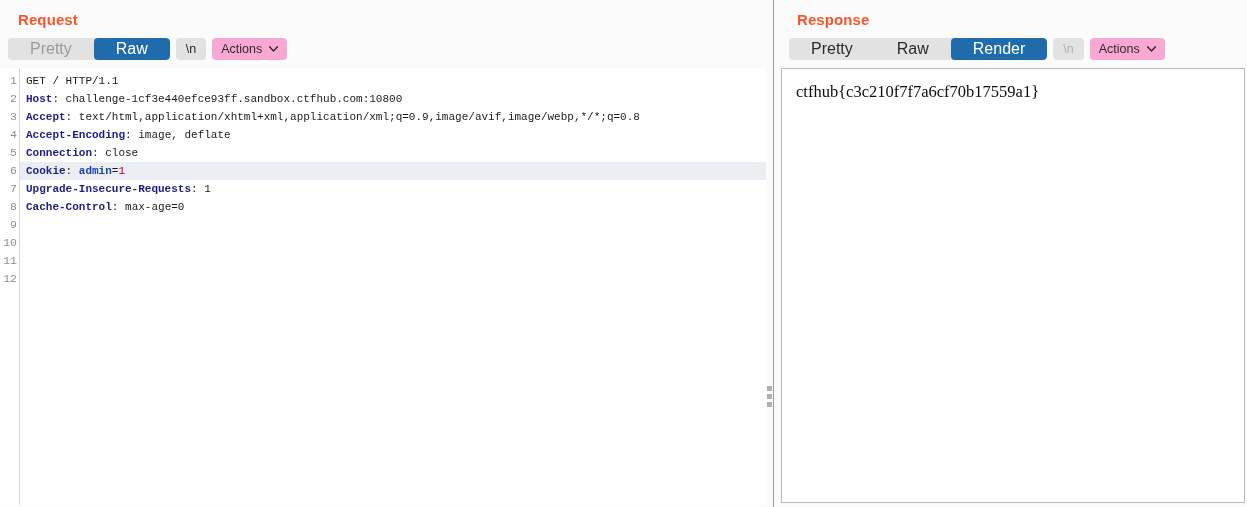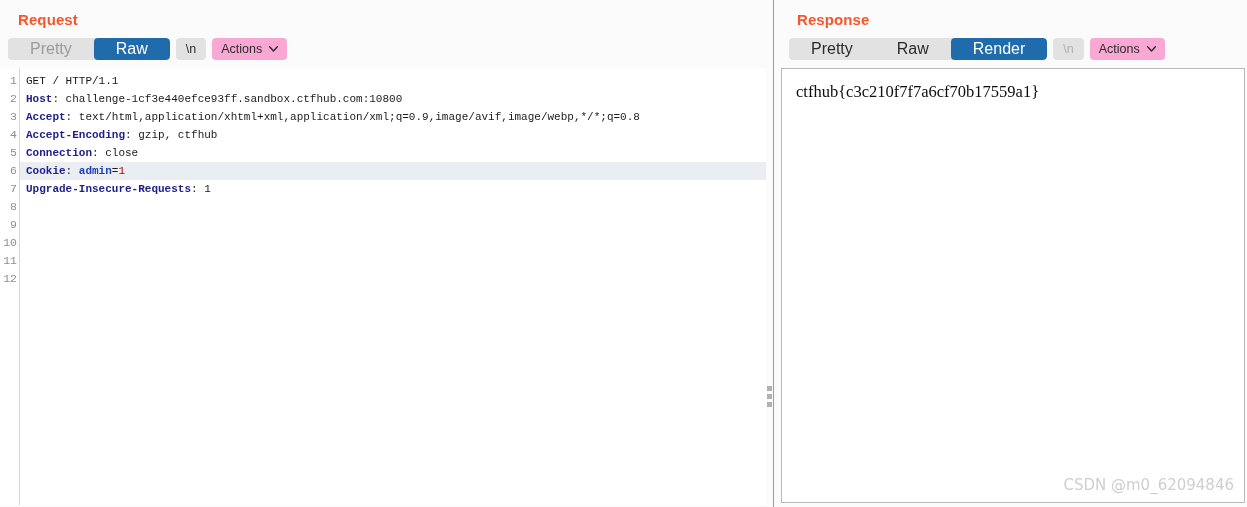--- a/index.html
+++ b/index.html
@@ -248,24 +248,25 @@
           <div class="ln">8</div>
           <div class="ln">9</div>
           <div class="ln">10</div>
           <div class="ln">11</div>
           <div class="ln">12</div>
         </div>
       <div class="code" id="req-code">
           <div class="row"><span class="txt">GET / HTTP/1.1</span></div>
           <div class="row"><span class="hdr">Host</span><span class="txt">: challenge-1cf3e440efce93ff.sandbox.ctfhub.com:10800</span></div>
           <div class="row"><span class="hdr">Accept</span><span class="txt">: text/html,application/xhtml+xml,application/xml;q=0.9,image/avif,image/webp,*/*;q=0.8</span></div>
-          <div class="row"><span class="hdr">Accept-Encoding</span><span class="txt">: gzip, ctfhub</span></div>
+          <div class="row"><span class="hdr">Accept-Encoding</span><span class="txt">: image, deflate</span></div>
           <div class="row"><span class="hdr">Connection</span><span class="txt">: close</span></div>
           <div class="row hl"><span class="hdr">Cookie</span><span class="txt">: </span><span class="hdr-k">admin</span><span class="txt">=</span><span class="val-red">1</span></div>
           <div class="row"><span class="hdr">Upgrade-Insecure-Requests</span><span class="txt">: 1</span></div>
+          <div class="row"><span class="hdr">Cache-Control</span><span class="txt">: max-age=0</span></div>
           <div class="row">&nbsp;</div>
           <div class="row">&nbsp;</div>
         </div>
     </div>
   </div>
 
   <div class="panel-splitter">
     <div class="splitter-line"></div>
     <div class="splitter-grip">
       <i></i>
@@ -291,17 +292,16 @@
         <span class="caret">
           <svg width="9" height="6" viewBox="0 0 9 6">
               <path d="M0.6 0.8 L4.5 5 L8.4 0.8" fill="none" stroke="#2b2b2b" stroke-width="1.4" stroke-linecap="round" stroke-linejoin="round"></path>
             </svg>
         </span>
       </div>
     </div>
 
     <div class="render-wrap">
       <div class="render-body">ctfhub{c3c210f7f7a6cf70b17559a1}</div>
-      <div class="watermark">CSDN @m0_62094846</div>
     </div>
   </div>
 
 </div>
 
 </body></html>

